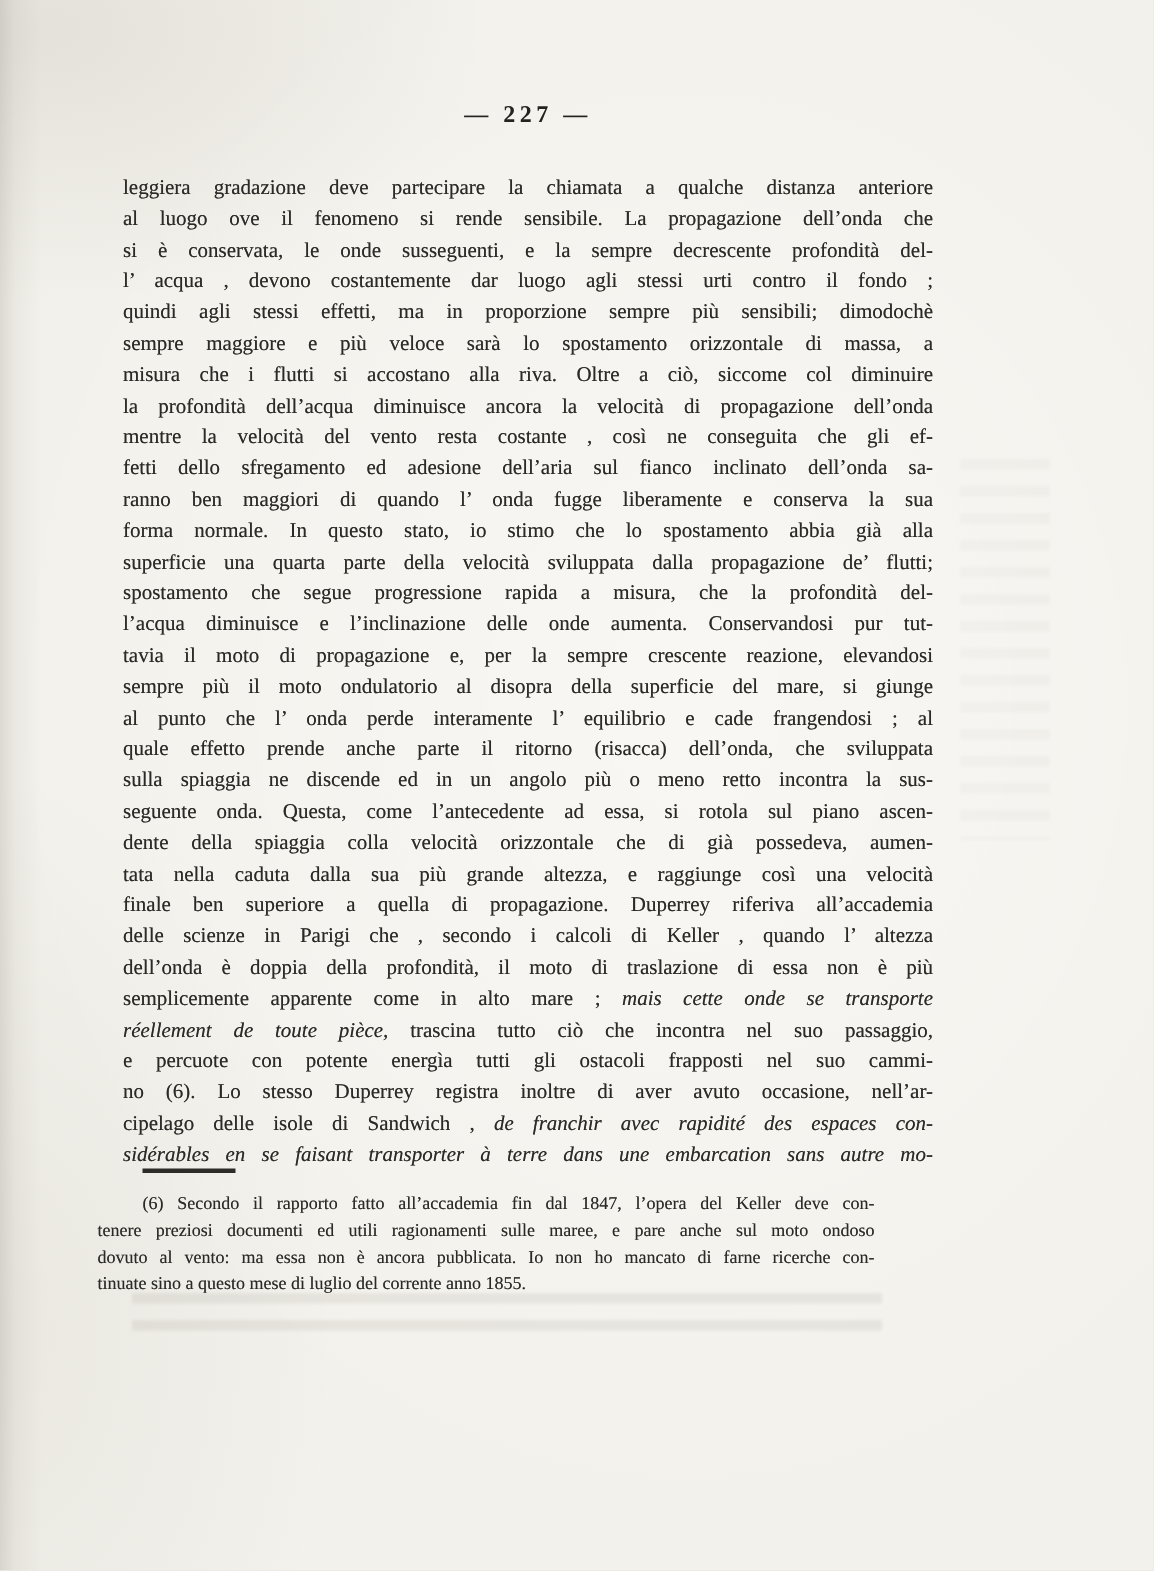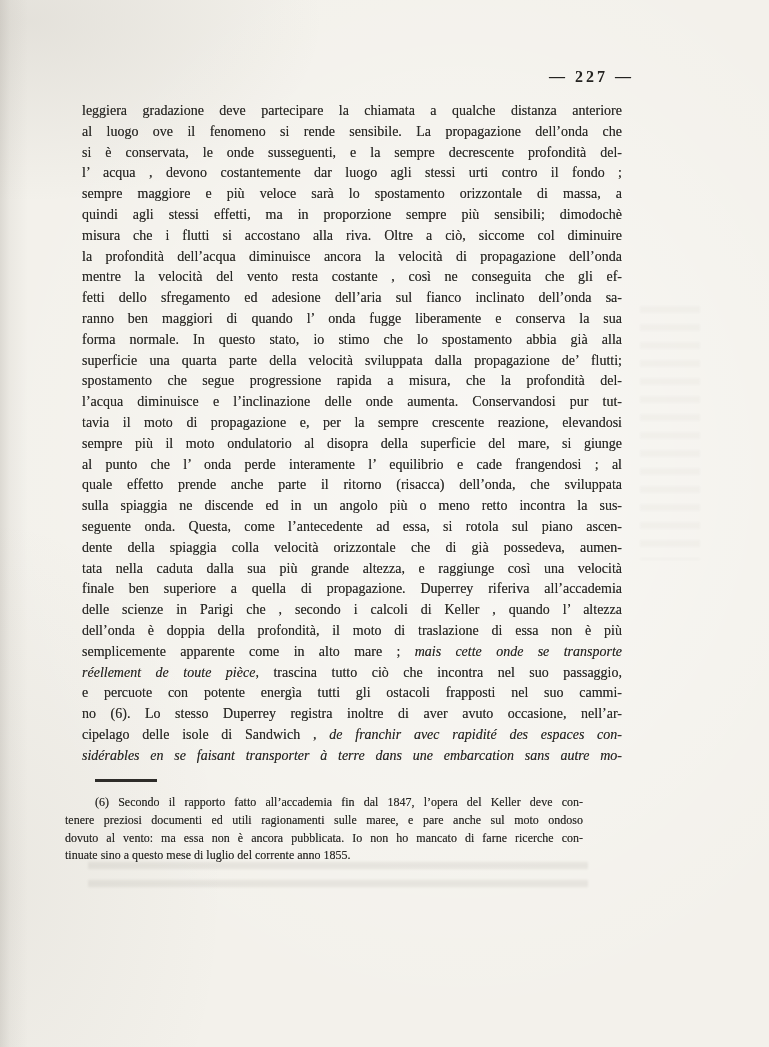--- a/index.html
+++ b/index.html
@@ -18,31 +18,31 @@
       linear-gradient(90deg, rgba(80,72,62,0.14) 0px, rgba(80,72,62,0.05) 10px, rgba(80,72,62,0.00) 28px),
       radial-gradient(ellipse 420px 260px at 4% 2%, rgba(95,86,74,0.10), rgba(0,0,0,0) 70%),
       radial-gradient(ellipse 300px 500px at 0% 85%, rgba(95,86,74,0.06), rgba(0,0,0,0) 75%),
       radial-gradient(ellipse 600px 700px at 60% 45%, rgba(255,255,255,0.45), rgba(0,0,0,0) 80%);
     color: #2b2a27;
     font-family: "Liberation Serif", "DejaVu Serif", serif;
   }
   .page-number {
     position: absolute;
     top: 68px;
-    left: 94px;
+    left: 82px;
     width: 540px;
-    text-align: right;
+    text-align: center;
     font-size: 16px;
     letter-spacing: 3px;
     font-weight: bold;
     color: #242320;
   }
   .body-text {
     position: absolute;
-    top: 101px;
+    top: 116px;
     left: 82px;
     width: 540px;
   }
   .body-text .line {
     font-size: 14px;
     line-height: 20.8px;
     height: 20.8px;
     white-space: nowrap;
     text-align: justify;
     text-align-last: justify;
@@ -99,22 +99,22 @@
 
 <div class="page">
 
   <div class="page-number">— 227 —</div>
 
   <div class="body-text">
       <div class="line"><span>leggiera gradazione deve partecipare la chiamata a qualche distanza anteriore</span></div>
       <div class="line"><span>al luogo ove il fenomeno si rende sensibile. La propagazione dell’onda che</span></div>
       <div class="line"><span>si è conservata, le onde susseguenti, e la sempre decrescente profondità del-</span></div>
       <div class="line"><span>l’ acqua , devono costantemente dar luogo agli stessi urti contro il fondo ;</span></div>
+      <div class="line"><span>quindi agli stessi effetti, ma in proporzione sempre più sensibili; dimodochè</span></div>
       <div class="line"><span>sempre maggiore e più veloce sarà lo spostamento orizzontale di massa, a</span></div>
-      <div class="line"><span>quindi agli stessi effetti, ma in proporzione sempre più sensibili; dimodochè</span></div>
       <div class="line"><span>misura che i flutti si accostano alla riva. Oltre a ciò, siccome col diminuire</span></div>
       <div class="line"><span>la profondità dell’acqua diminuisce ancora la velocità di propagazione dell’onda</span></div>
       <div class="line"><span>mentre la velocità del vento resta costante , così ne conseguita che gli ef-</span></div>
       <div class="line"><span>fetti dello sfregamento ed adesione dell’aria sul fianco inclinato dell’onda sa-</span></div>
       <div class="line"><span>ranno ben maggiori di quando l’ onda fugge liberamente e conserva la sua</span></div>
       <div class="line"><span>forma normale. In questo stato, io stimo che lo spostamento abbia già alla</span></div>
       <div class="line"><span>superficie una quarta parte della velocità sviluppata dalla propagazione de’ flutti;</span></div>
       <div class="line"><span>spostamento che segue progressione rapida a misura, che la profondità del-</span></div>
       <div class="line"><span>l’acqua diminuisce e l’inclinazione delle onde aumenta. Conservandosi pur tut-</span></div>
       <div class="line"><span>tavia il moto di propagazione e, per la sempre crescente reazione, elevandosi</span></div>

